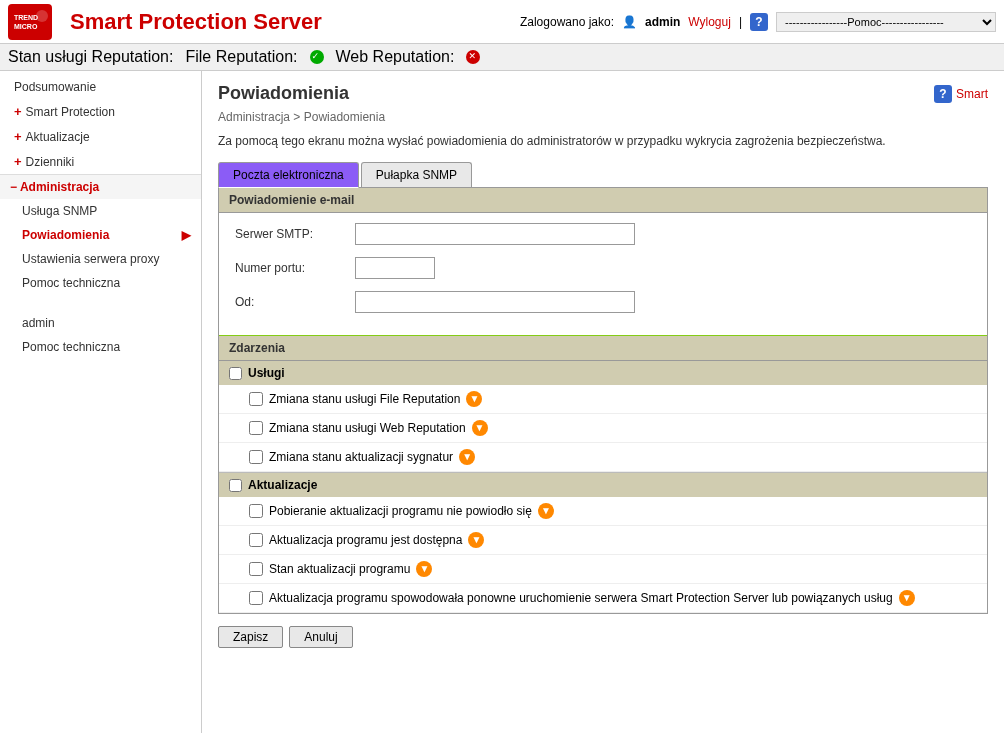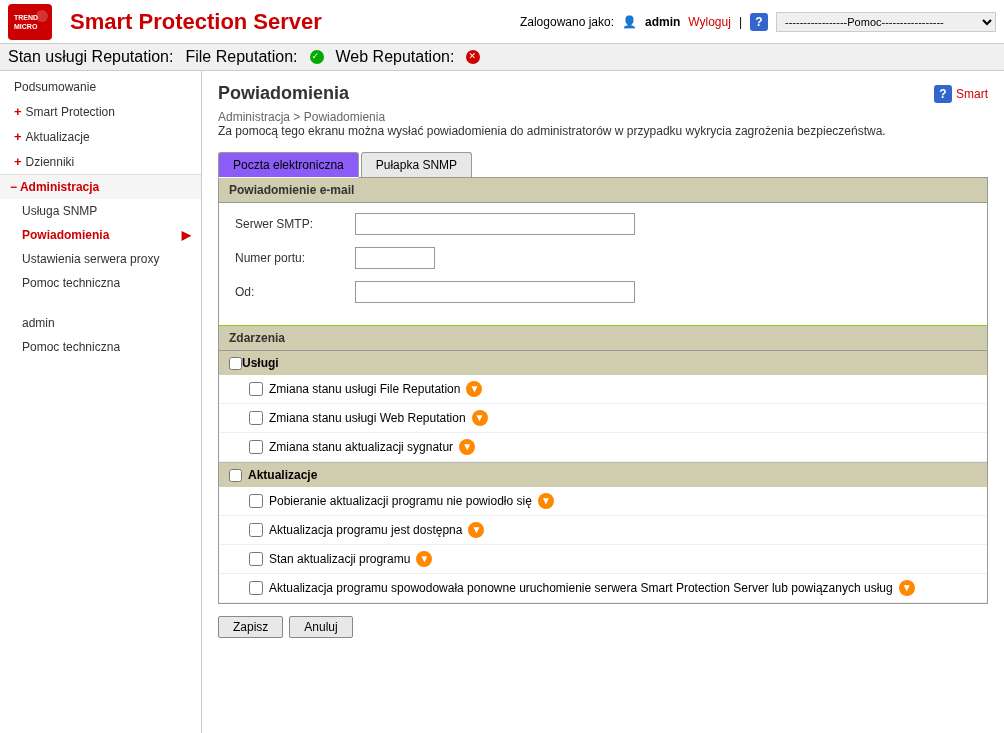--- a/index.html
+++ b/index.html
@@ -178,20 +178,21 @@
       align-items: center;
       gap: 4px;
       color: #cc0000;
       font-size: 12px;
       text-decoration: none;
       cursor: pointer;
     }
     #breadcrumb {
       font-size: 12px;
       color: #666;
+      margin-bottom: 10px;
     }
     #description {
       font-size: 12px;
       color: #333;
       margin-bottom: 14px;
     }
 
     
     #tabs {
       display: flex;
@@ -263,20 +264,21 @@
     .events-section {
       border-top: 1px solid #84cc16;
     }
     .checkbox-group-header {
       background: #d0ccb0;
       padding: 5px 10px;
       font-size: 12px;
       font-weight: bold;
       display: flex;
       align-items: center;
+      gap: 6px;
     }
     .checkbox-row {
       padding: 6px 10px 6px 30px;
       display: flex;
       align-items: center;
       gap: 6px;
       font-size: 12px;
       border-bottom: 1px solid #eee;
     }
     .checkbox-row input[type=checkbox] {

